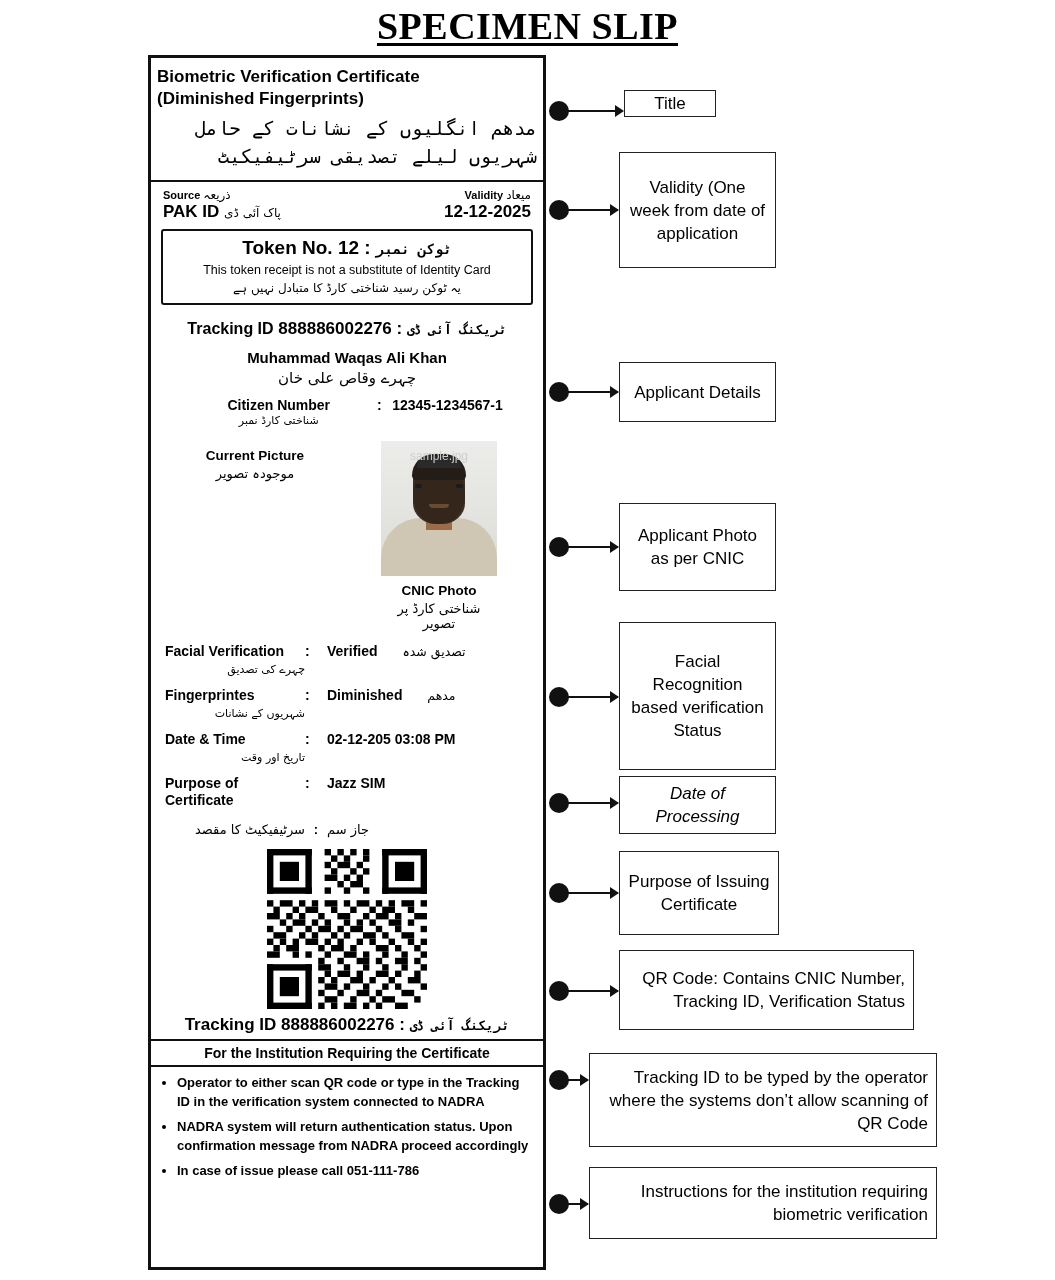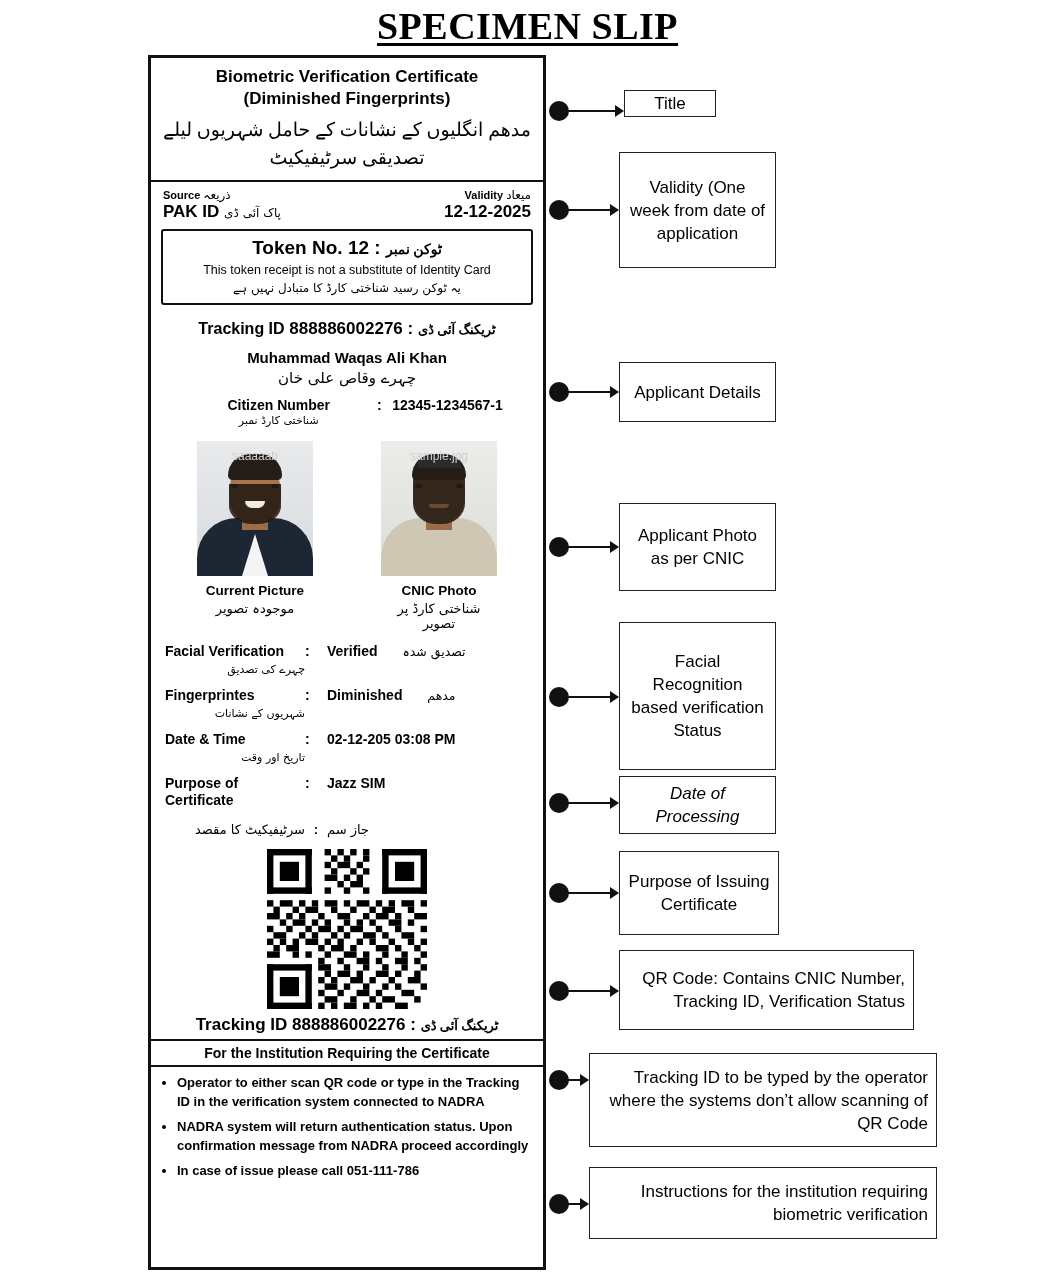--- a/index.html
+++ b/index.html
@@ -38,30 +38,29 @@
     top: 55px;
     width: 398px;
     height: 1215px;
     border: 3px solid #111;
     background: #fff;
     box-sizing: border-box;
     font-size: 13px;
   }
 
   .cert-head {
-    text-align: center;
     padding: 8px 6px 2px 6px;
   }
   .cert-head .l1, .cert-head .l2 {
     font-weight: bold;
     font-size: 17px;
     line-height: 22px;
   }
   .urdu {
-    font-family: Liberation Serif, serif;
+    font-family: Liberation Mono, monospace;
     direction: rtl;
   }
   .cert-head .urdu-title {
     font-size: 19px;
     margin-top: 6px;
     margin-bottom: 4px;
     line-height: 28px;
   }
 
   .rule {
@@ -381,33 +380,20 @@
     <div class="cn-lbl">
       <span>Citizen Number</span>
       <span class="u urdu">شناختی کارڈ نمبر</span>
     </div>
     <div class="colon">:</div>
     <div class="cn-val">12345-1234567-1</div>
   </div>
 
   <div class="photos">
     <div class="photo-wrap">
-      <div class="photo p1">
-        <div class="p-bg"></div>
-        <div class="p-body"></div>
-        <div class="p-shirt"></div>
-        <div class="p-neck"></div>
-        <div class="p-head"></div>
-        <div class="p-beard"></div>
-        <div class="p-hair"></div>
-        <div class="p-eye l"></div>
-        <div class="p-eye r"></div>
-        <div class="p-smile"></div>
-        <div class="watermark">saaaaab</div>
-      </div>
       <div class="cap-en">Current Picture</div>
       <div class="cap-ur urdu">موجودہ تصویر</div>
     </div>
     <div class="photo-wrap">
       <div class="photo p2">
         <div class="p-bg"></div>
         <div class="p-body"></div>
         <div class="p-neck"></div>
         <div class="p-head"></div>
         <div class="p-beard"></div>

